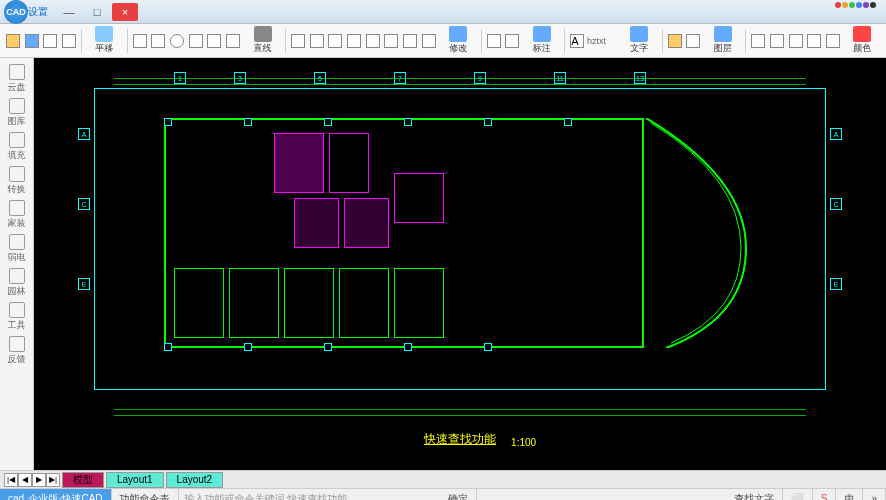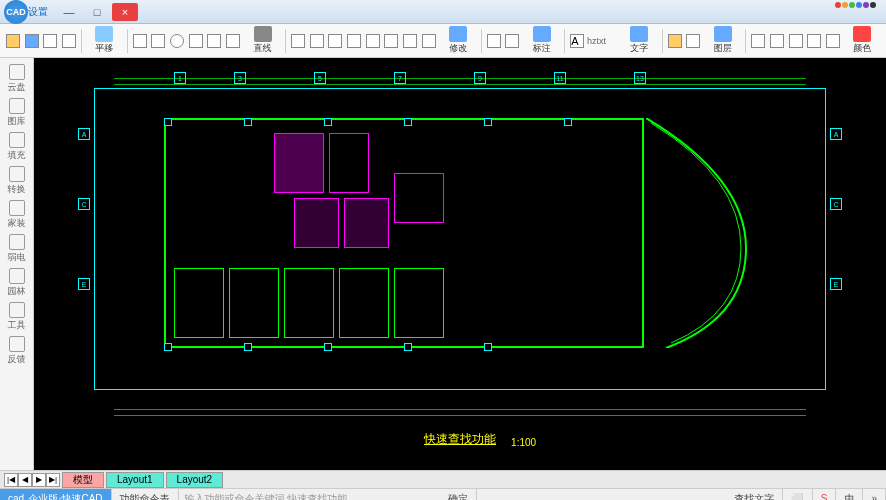--- a/index.html
+++ b/index.html
@@ -25,21 +25,21 @@
 .frame{position:absolute;border:1px solid #0ff;}
 .room{position:absolute;border:1px solid #f0f;}
 .col{position:absolute;width:8px;height:8px;background:#000;border:1px solid #0ff;}
 .grid-mark{position:absolute;width:12px;height:12px;border:1px solid #0ff;color:#0ff;font-size:7px;display:flex;align-items:center;justify-content:center;}
 .dim{position:absolute;border-top:1px solid #0a0;}
 .drawing-title{position:absolute;bottom:22px;left:50%;transform:translateX(-50%);color:#ff0;font-size:12px;text-decoration:underline;}
 .drawing-scale{position:absolute;bottom:22px;left:56%;color:#ff0;font-size:10px;}
 .tabs{height:18px;background:#e8e8e8;display:flex;align-items:center;border-top:1px solid #ccc;padding-left:4px;}
 .tab-nav{width:14px;height:14px;border:1px solid #999;background:#fff;cursor:pointer;display:flex;align-items:center;justify-content:center;font-size:8px;}
 .tab{padding:0 10px;height:16px;display:flex;align-items:center;border:1px solid #999;background:#5eead4;font-size:10px;cursor:pointer;margin-left:2px;}
-.tab.active{background:#fca5a5;}
+.tab.active{background:#be185d;}
 .status{height:20px;background:#f0f0f0;display:flex;align-items:center;font-size:10px;border-top:1px solid #ccc;}
 .st-seg{padding:0 8px;border-right:1px solid #ccc;height:100%;display:flex;align-items:center;color:#444;}
 .st-seg.blue{background:#4a9de8;color:#fff;}
 .st-input{flex:1;padding:0 6px;color:#999;}
 .color-dots{position:absolute;right:10px;top:2px;display:flex;gap:1px;}
 .dot{width:6px;height:6px;border-radius:50%;}
 </style>
 </head>
 <body>
 

